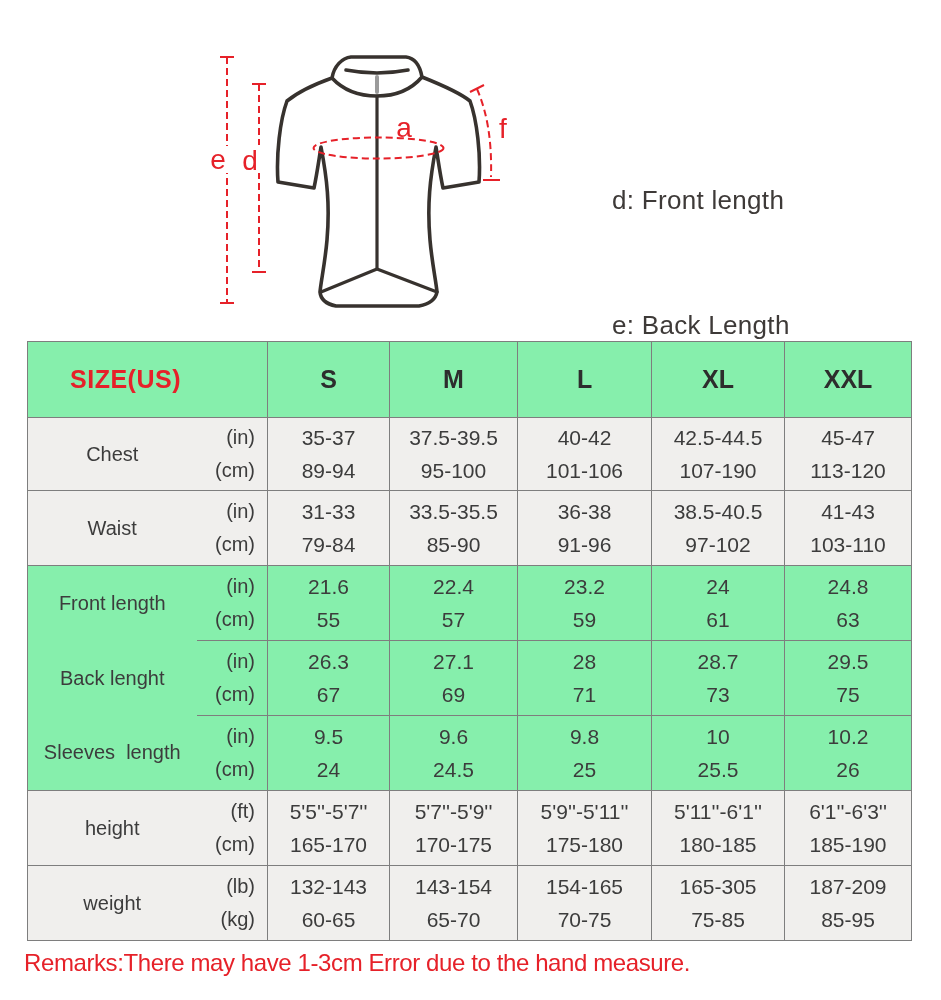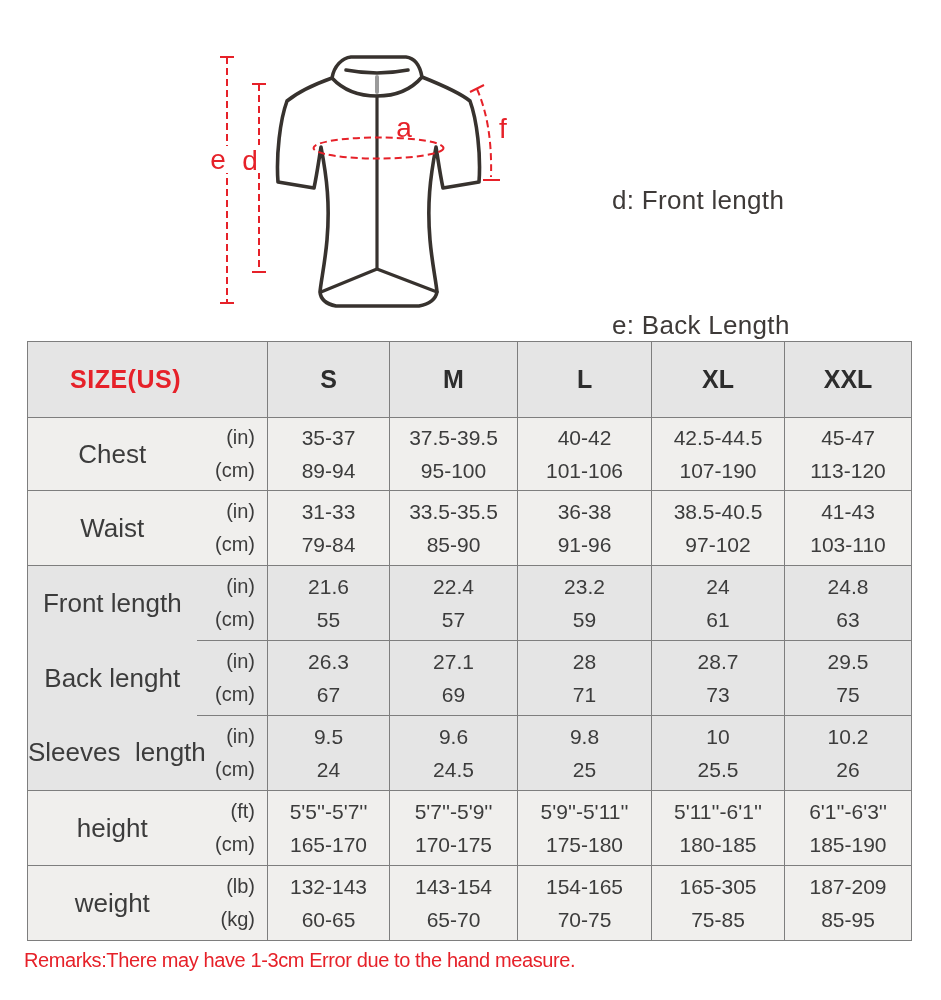--- a/index.html
+++ b/index.html
@@ -11,39 +11,39 @@
   .diagram{position:absolute;left:0;top:0;width:941px;height:341px;}
   .diagram svg{position:absolute;left:0;top:0;}
   .legend{position:absolute;left:612px;top:97px;color:#3e3a38;font-size:26px;
           line-height:41.5px;white-space:pre;letter-spacing:0.3px;}
   .anno-label{font:28px "Liberation Sans", sans-serif;fill:#e62129;}
 
   
   table.size-table{position:absolute;left:27px;top:341px;border-collapse:collapse;
         table-layout:fixed;width:885px;color:#3c3c3c;}
   .size-table td{border:1px solid #7e7e7e;vertical-align:middle;text-align:center;
-        padding:0;background:#e5e5e5;}
+        padding:0;background:#86efac;}
   .size-table tr.shade td{background:#f0efed;}
   .size-table tr.head{height:76px;}
   .size-table tr.r1{height:73px;}
   .size-table tr.rr{height:75px;}
   td.size-head{color:#e62129;font-size:25px;font-weight:700;letter-spacing:0.5px;
         padding-right:44px;}
   td.col-head{font-size:25px;font-weight:600;color:#2d2d2d;}
-  td.lbl{border-right:none;font-size:26px;white-space:pre;}
+  td.lbl{border-right:none;font-size:20px;white-space:pre;}
   td.unit{border-left:none;text-align:right;padding-right:12px;font-size:20px;}
   td.unit div,td.val div{line-height:33px;}
   td.val{font-size:21px;}
   
   tr.grp-a td.lbl{border-bottom:none;}
   tr.grp-b td.lbl{border-top:none;border-bottom:none;}
   tr.grp-c td.lbl{border-top:none;}
 
   
-  .remarks{position:absolute;left:24px;top:949px;color:#e62129;font-size:20px;
+  .remarks{position:absolute;left:24px;top:949px;color:#e62129;font-size:24px;
         letter-spacing:-0.4px;}
 </style>
 </head>
 <body>
 
 <div class="page">
 
   <div class="diagram">
     <svg width="941" height="341" viewBox="0 0 941 341">
 

